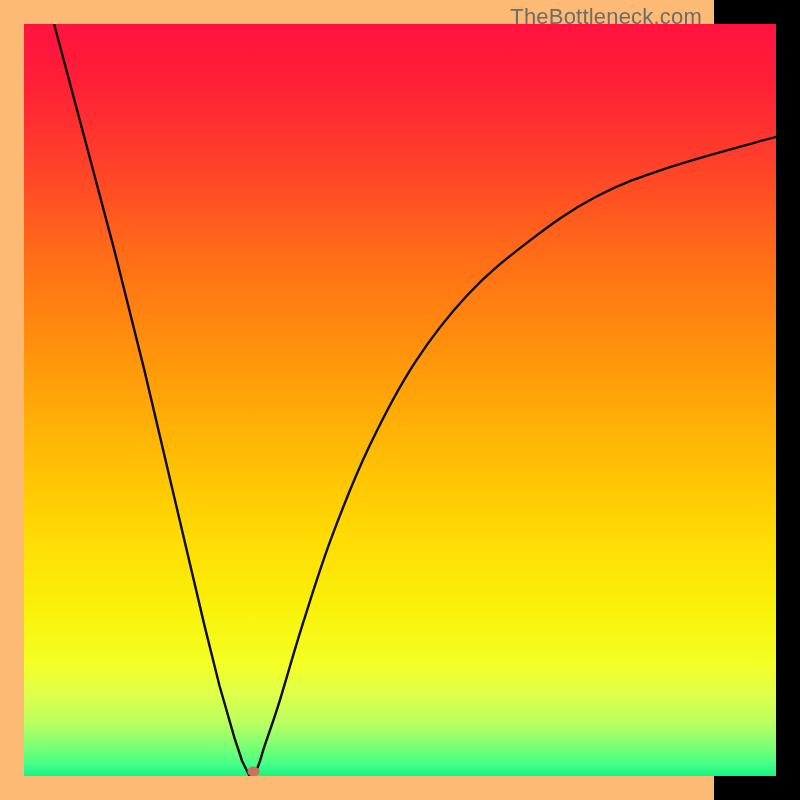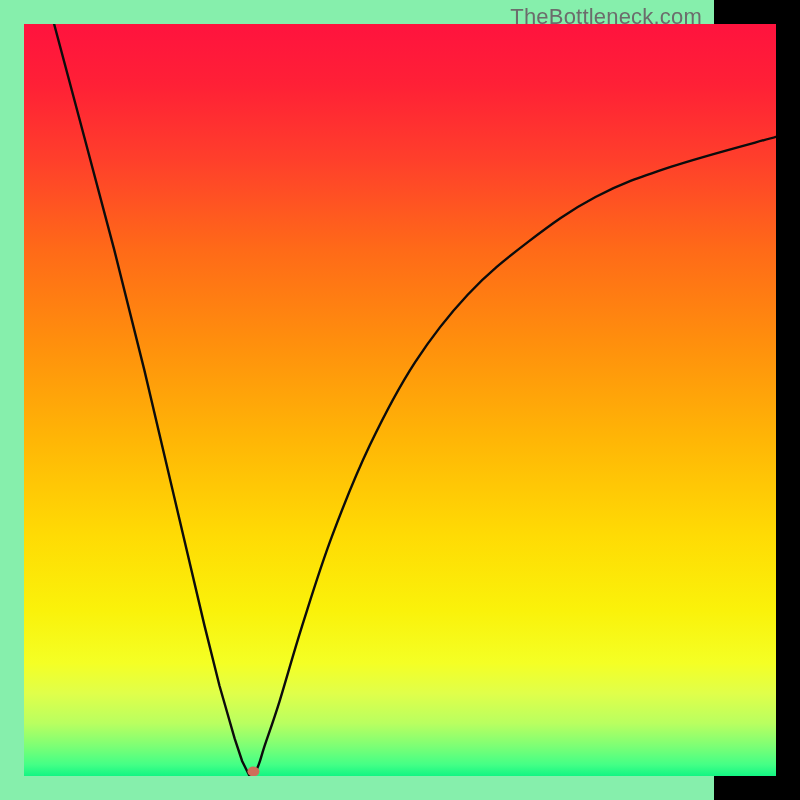--- a/index.html
+++ b/index.html
@@ -10,21 +10,21 @@
     overflow: hidden;
     background: #000;
     font-family: Arial, Helvetica, sans-serif;
   }
   .frame {
     position: absolute;
     top: 0;
     left: 0;
     width: 714px;
     height: 800px;
-    background: #86efac;
+    background: #fdba74;
   }
   .plot-area {
     position: absolute;
     top: 24px;
     left: 24px;
     width: 752px;
     height: 752px;
     overflow: hidden;
   }
   .watermark {

